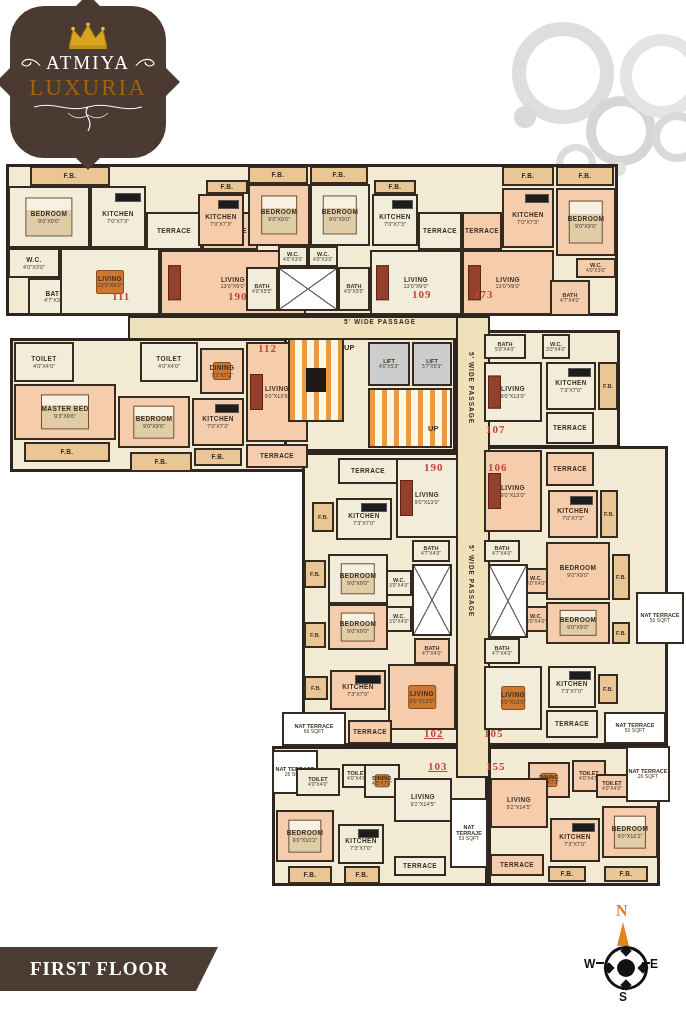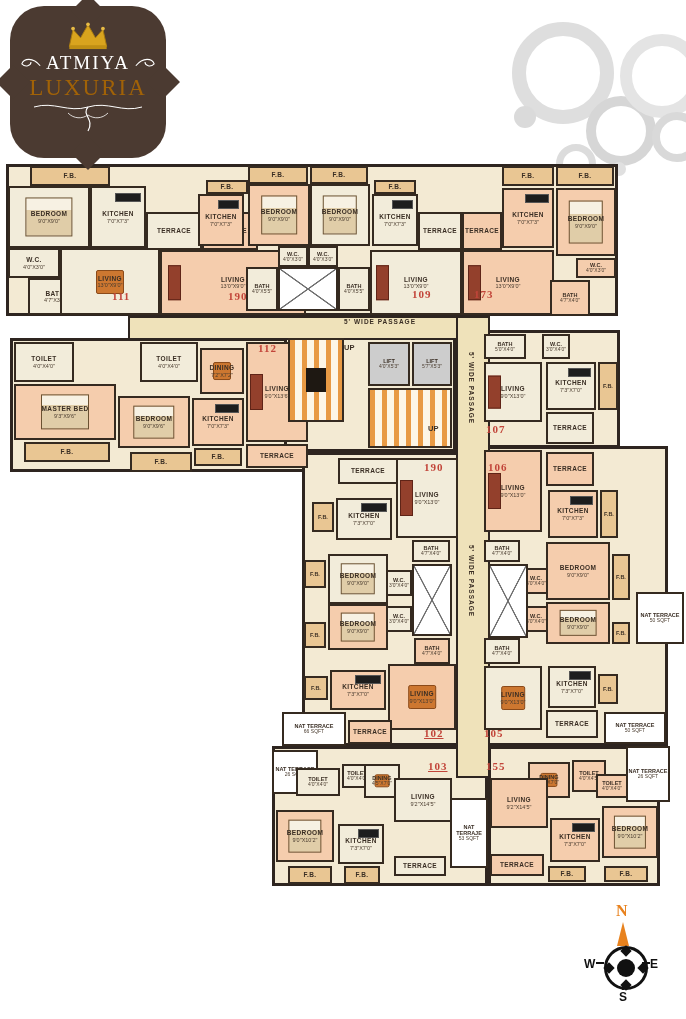--- a/index.html
+++ b/index.html
@@ -792,20 +792,23 @@
       <span class="unum" style="left: 424px; top: 727px; text-decoration: underline;">102</span>
       <span class="unum" style="left: 428px; top: 760px; text-decoration: underline;">103</span>
       <span class="unum" style="left: 486px; top: 760px;">155</span>
       <span class="ftext pass" style="left: 296px; top: 318px; width: 168px;">5' WIDE PASSAGE</span>
       <span class="ftext passv" style="left: 461px; top: 352px; width: 14px;">5' WIDE PASSAGE</span>
       <span class="ftext passv" style="left: 461px; top: 545px; width: 14px;">5' WIDE PASSAGE</span>
       <span class="ftext up" style="left: 344px; top: 343px; width: 20px;">UP</span>
       <span class="ftext up" style="left: 428px; top: 424px; width: 20px;">UP</span>
     </div>
 
+  <div class="banner">
+    <span>FIRST FLOOR</span>
+  </div>
 
   <div class="compass">
     <span class="c-n">N</span>
     <div class="c-arrow"></div>
     <div class="c-circle">
       <div class="c-hub"></div>
       <div class="c-d c-dn"></div>
         <div class="c-d c-ds"></div>
         <div class="c-d c-dw"></div>
         <div class="c-d c-de"></div>

